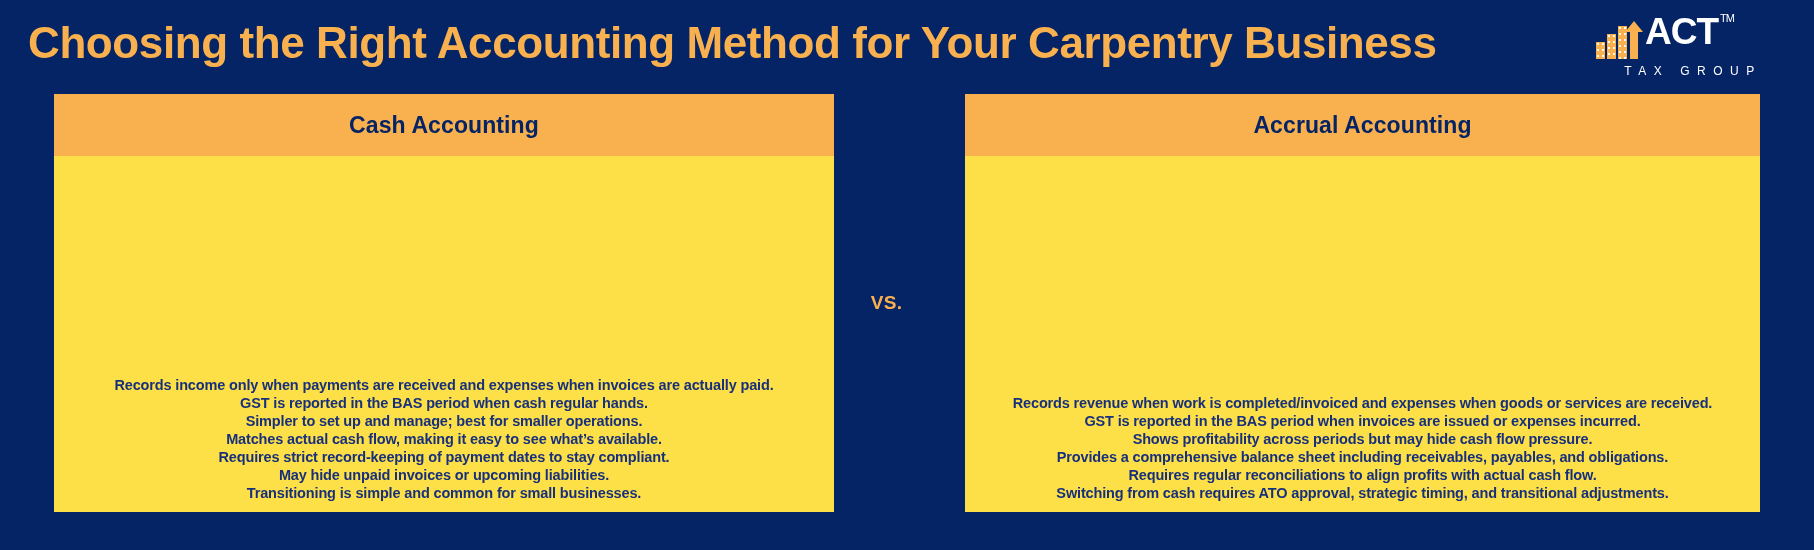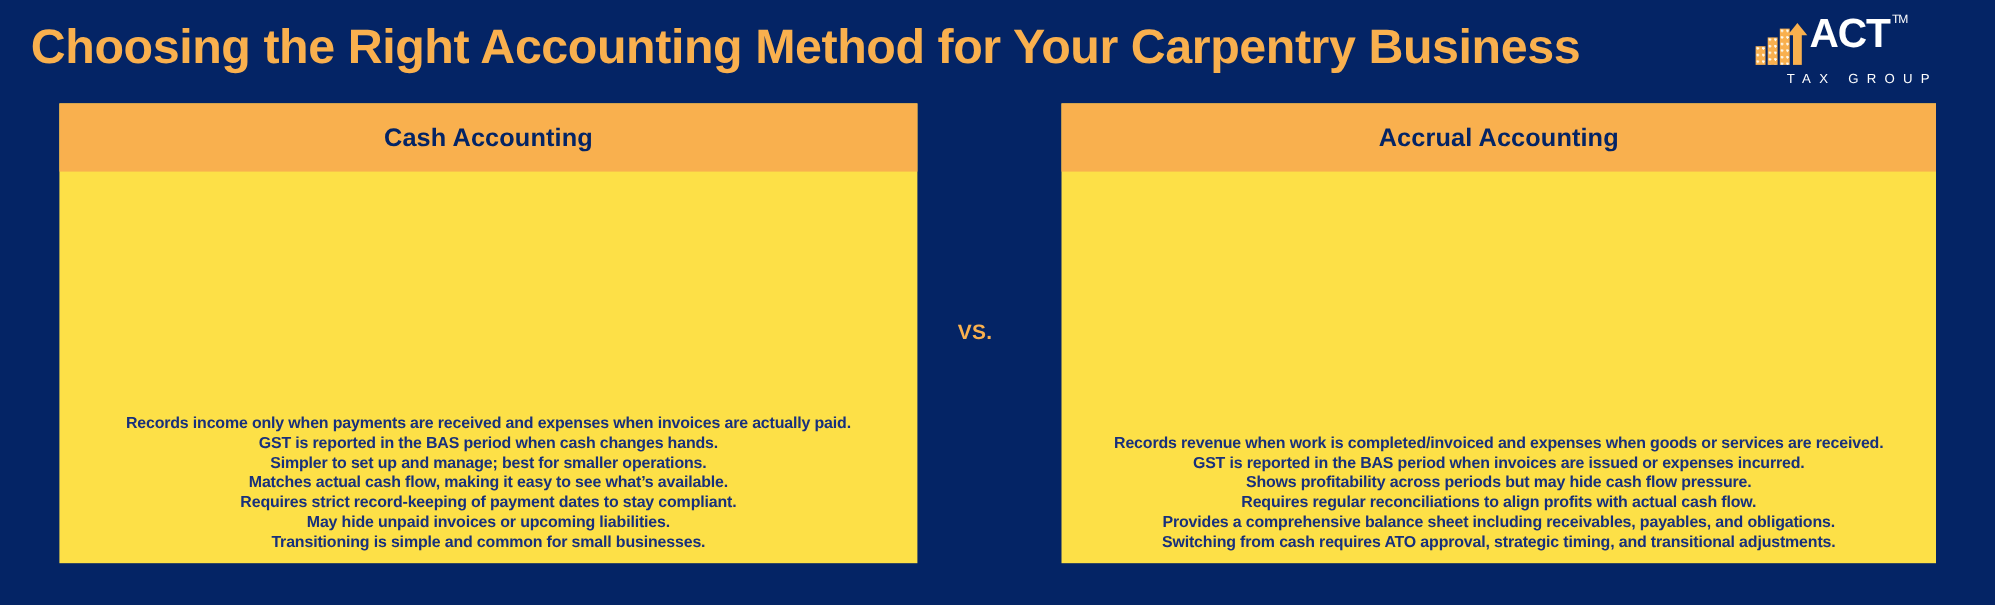--- a/index.html
+++ b/index.html
@@ -199,38 +199,38 @@
 </div>
 
 <div class="compare">
 
   <div class="card card-cash">
     <div class="card-header">
       <div class="card-header-text">Cash Accounting</div>
     </div>
     <div class="card-body">
       <div class="point">Records income only when payments are received and expenses when invoices are actually paid.</div>
-      <div class="point">GST is reported in the BAS period when cash changes hands.</div>
+      <div class="point">GST is reported in the BAS period when cash regular hands.</div>
       <div class="point">Simpler to set up and manage; best for smaller operations.</div>
       <div class="point">Matches actual cash flow, making it easy to see what’s available.</div>
       <div class="point">Requires strict record-keeping of payment dates to stay compliant.</div>
       <div class="point">May hide unpaid invoices or upcoming liabilities.</div>
       <div class="point">Transitioning is simple and common for small businesses.</div>
     </div>
   </div>
 
   <div class="vs-label">VS.</div>
 
   <div class="card card-accrual">
     <div class="card-header">
       <div class="card-header-text">Accrual Accounting</div>
     </div>
     <div class="card-body">
       <div class="point">Records revenue when work is completed/invoiced and expenses when goods or services are received.</div>
       <div class="point">GST is reported in the BAS period when invoices are issued or expenses incurred.</div>
       <div class="point">Shows profitability across periods but may hide cash flow pressure.</div>
+      <div class="point">Provides a comprehensive balance sheet including receivables, payables, and obligations.</div>
       <div class="point">Requires regular reconciliations to align profits with actual cash flow.</div>
-      <div class="point">Provides a comprehensive balance sheet including receivables, payables, and obligations.</div>
       <div class="point">Switching from cash requires ATO approval, strategic timing, and transitional adjustments.</div>
     </div>
   </div>
 
 </div>
 
 </body></html>

